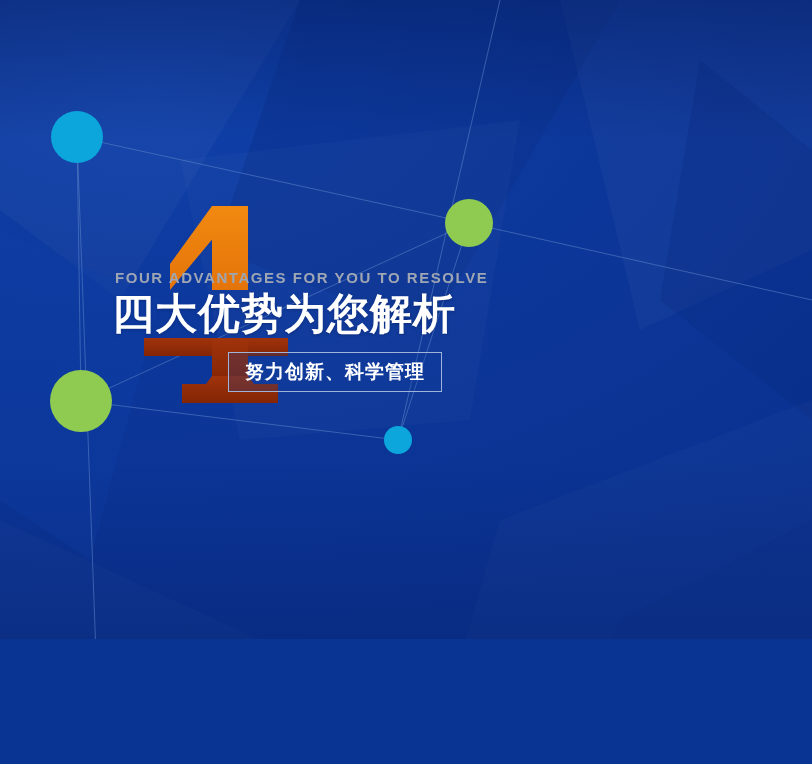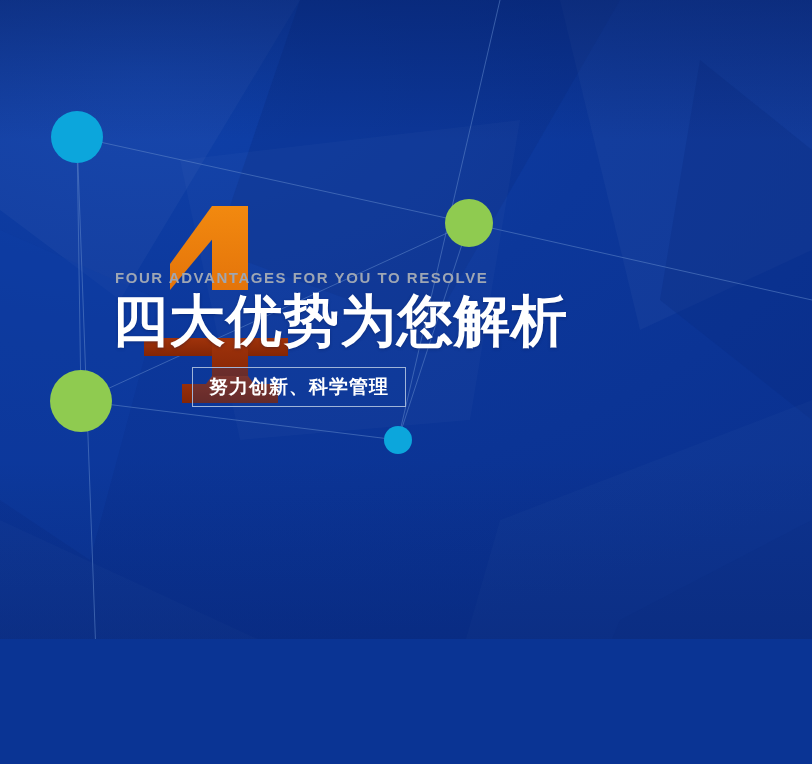--- a/index.html
+++ b/index.html
@@ -60,31 +60,31 @@
     color: #9ea6b4;
     font-size: 15px;
     font-weight: 700;
     letter-spacing: 1.55px;
     line-height: 1;
     white-space: nowrap;
     margin: 0 0 6px 3px;
   }
   .headline {
     color: #ffffff;
-    font-size: 56px;
+    font-size: 42px;
     font-weight: 700;
     letter-spacing: 1px;
     line-height: 1.08;
     margin: 0;
     white-space: nowrap;
     text-shadow: 0 1px 3px rgba(3,20,70,0.35);
   }
   .tagline-wrap {
     margin-top: 16px;
-    margin-left: 80px;
+    margin-left: 116px;
   }
   .tagline {
     display: inline-block;
     border: 1px solid #9fb4d8;
     color: #ffffff;
     font-size: 19px;
     font-weight: 700;
     letter-spacing: 1px;
     padding: 9px 16px 10px 16px;
     line-height: 1;

